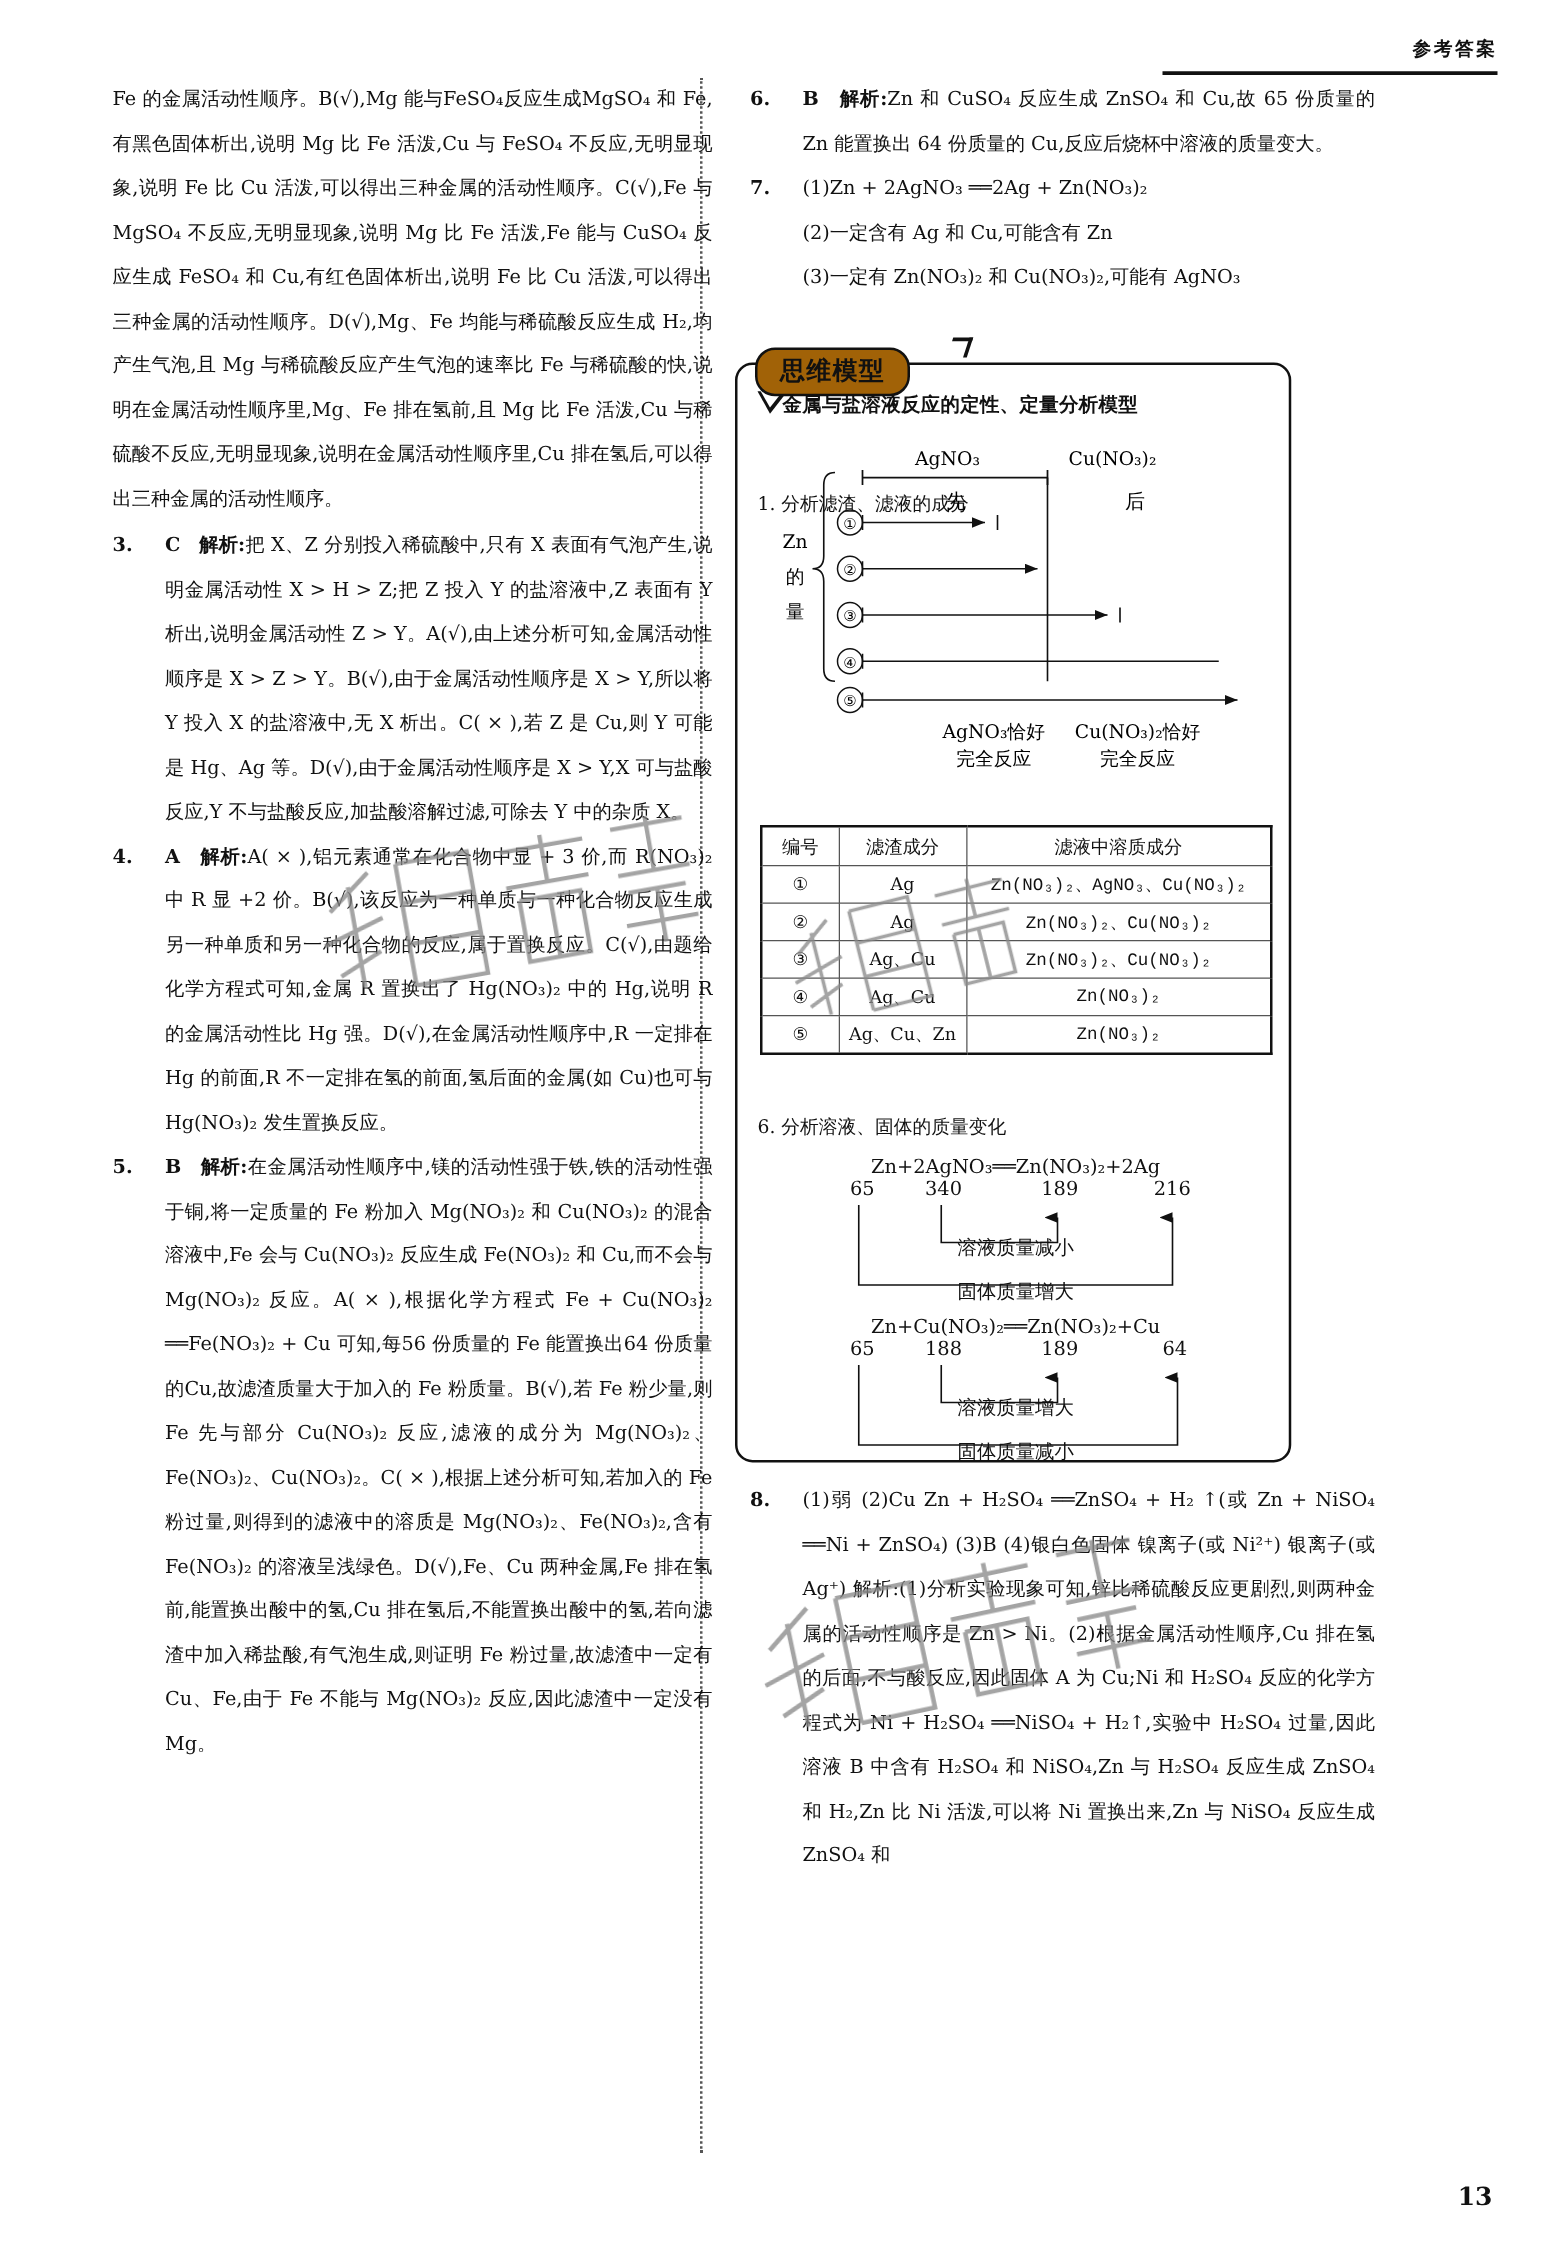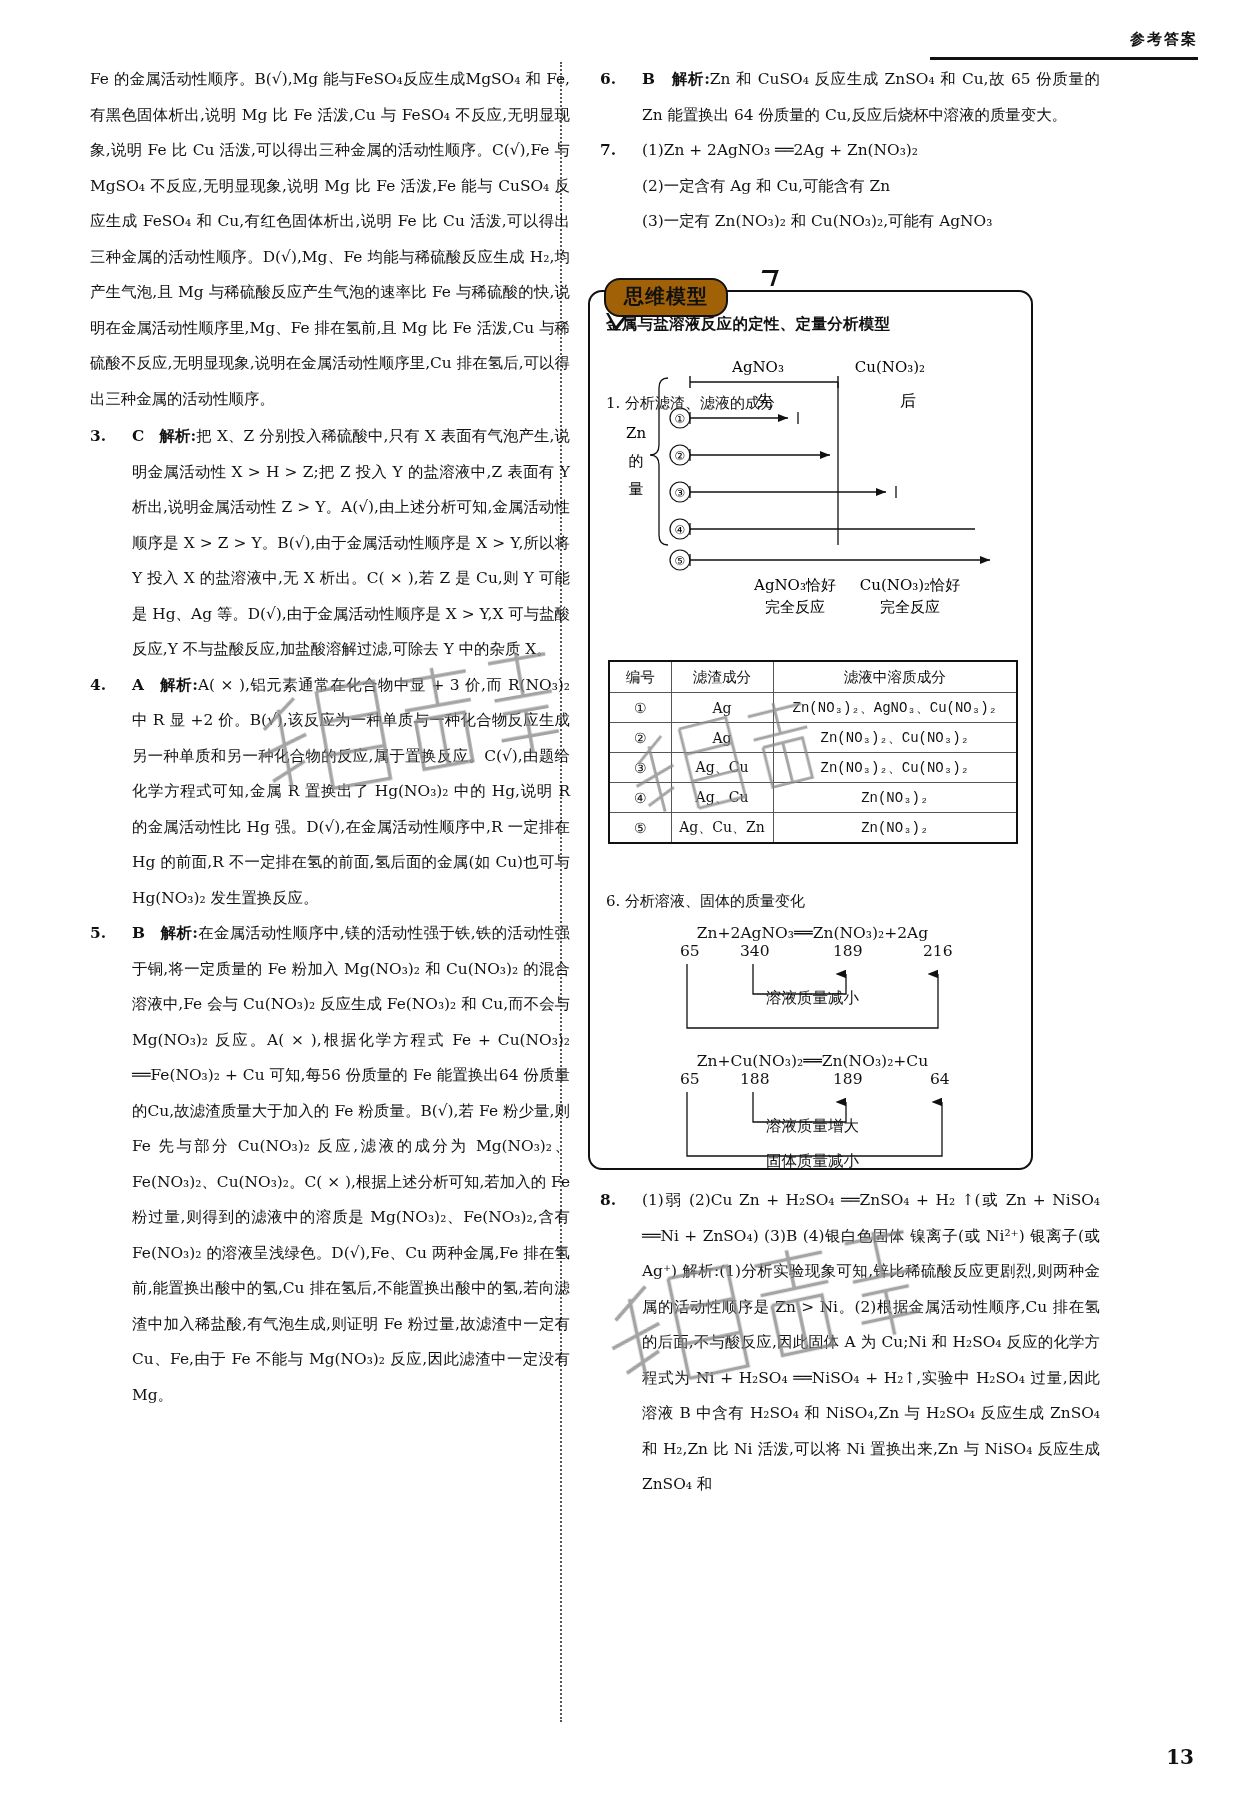--- a/index.html
+++ b/index.html
@@ -85,21 +85,21 @@
   }
   .tag-tail-in {
     position:absolute; left:608px; top:312px;
     width:0; height:0;
     border-left:8px solid transparent;
     border-right:11px solid transparent;
     border-top:14px solid #fff;
     z-index:4;
   }
   .model-title {
-    position:absolute; left:16px; top:22px;
+    position:absolute; left:36px; top:22px;
     font-family:"DejaVu Sans", sans-serif;
     font-weight:bold; font-size:15.5px; letter-spacing:0.3px;
   }
   .sec-h {
     position:absolute; left:16px;
     font-size:15px; font-family:"DejaVu Serif", serif;
   }
 
   
   .diag { position:absolute; left:0; top:58px; width:445px; height:300px; }
@@ -305,20 +305,21 @@
           <marker id="au" markerWidth="9" markerHeight="9" refX="3.2" refY="8" orient="auto">
             <path d="M0,8 L3.2,0 L6.4,8 z" fill="#111"></path>
           </marker>
         </defs>
 
         <path d="M163,2 L163,32 L256,32 L256,12" fill="none" stroke="#111" stroke-width="1.3" marker-end="url(#au)"></path>
 
         <path d="M97,2 L97,66 L348,66 L348,12" fill="none" stroke="#111" stroke-width="1.3" marker-end="url(#au)"></path>
       </svg>
       <div class="lbl" style="margin-top:-52px;">溶液质量减小</div>
+      <div class="lbl" style="margin-top:14px;">固体质量增大</div>
     </div>
 
     <div class="mass" style="top:760px;">
       <div class="eqline">Zn+Cu(NO₃)₂══Zn(NO₃)₂+Cu</div>
       <div class="numline">
         <span style="left:90px;">65</span>
         <span style="left:150px;">188</span>
         <span style="left:243px;">189</span>
         <span style="left:340px;">64</span>
       </div>

